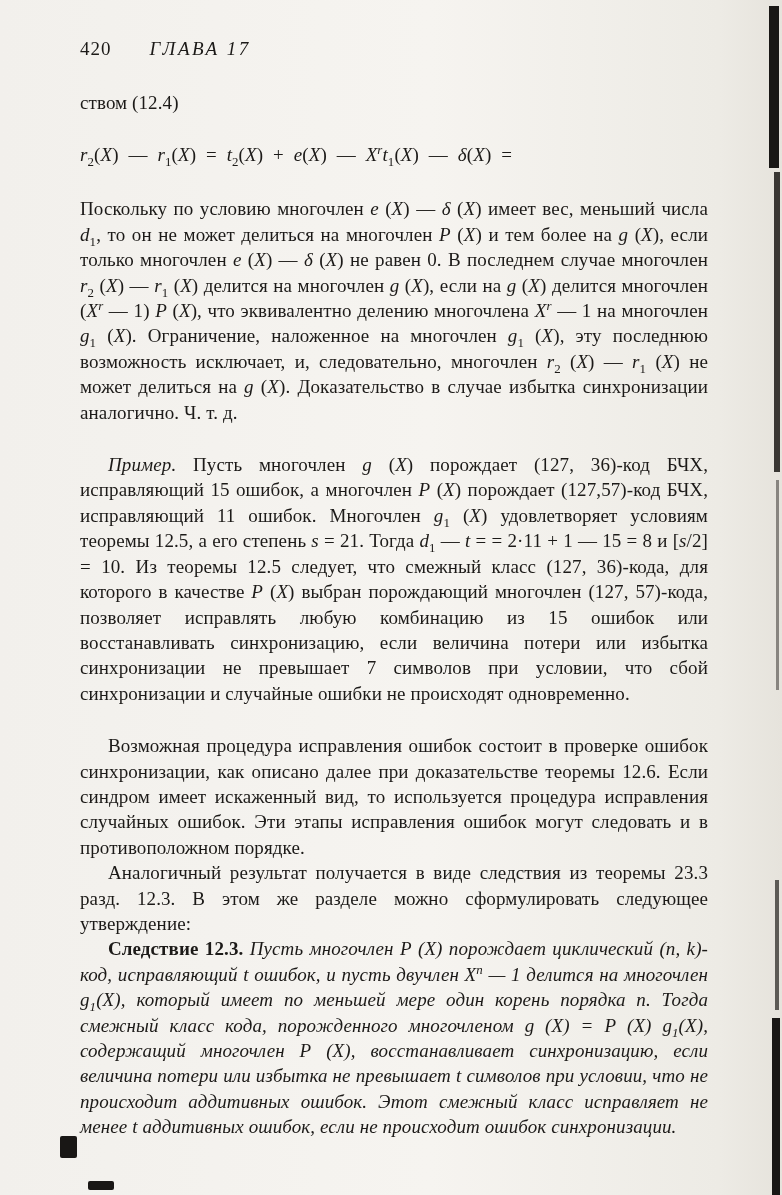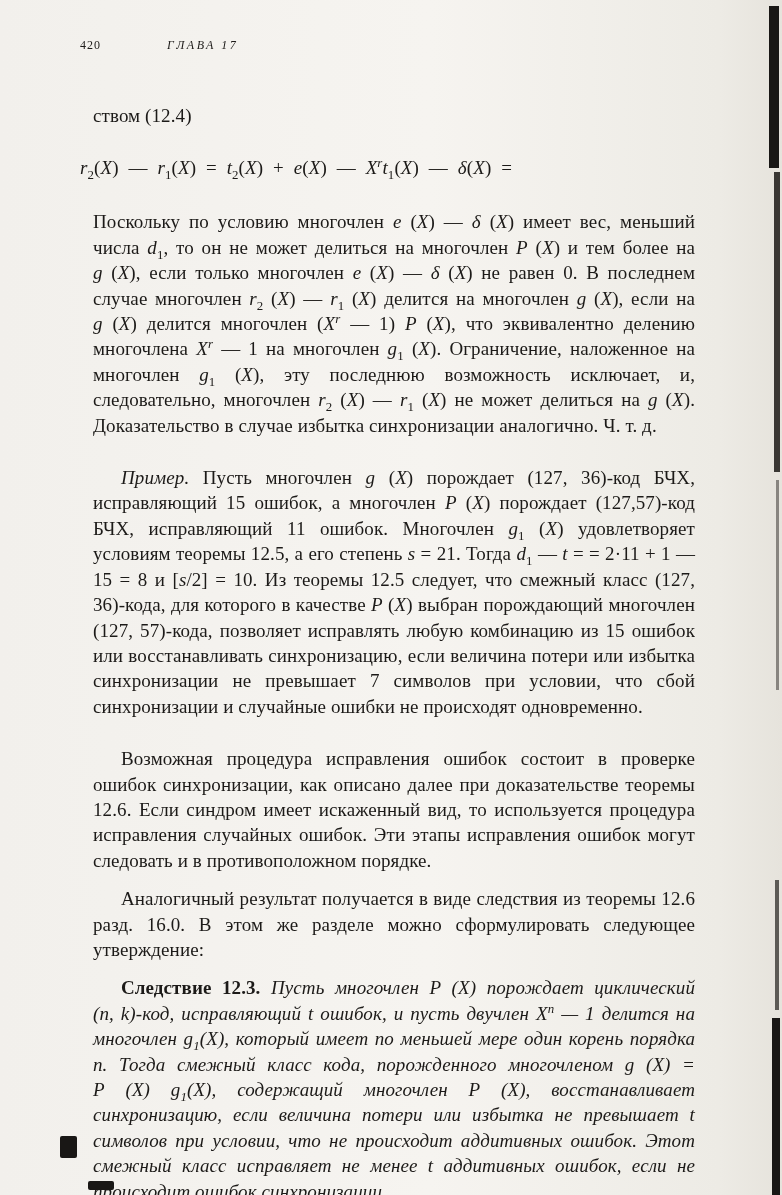--- a/index.html
+++ b/index.html
@@ -12,32 +12,31 @@
     font-family: "Liberation Serif", "DejaVu Serif", serif;
     color: #1c1a18;
   }
   .page {
     position: absolute; inset: 0;
     background: linear-gradient(90deg, #f2f0ec 0%, #f6f4f0 55%, #edebe5 92%, #e6e3dc 100%);
   }
   .header {
     position: absolute; top: 38px; left: 80px; right: 80px;
     display: flex; align-items: center;
-    font-size: 12px;
-    gap: 28px;
+    font-size: 19px;
   }
   .page-number { letter-spacing: 1px; }
   .chapter { font-style: italic; letter-spacing: 2.5px; margin-left: 38px; }
   .textcol {
     position: absolute; top: 90px; left: 80px; width: 628px;
     font-size: 19px; line-height: 25.4px;
     text-align: justify;
     letter-spacing: 0.1px;
   }
-  .textcol p { margin: 13px; }
+  .textcol p { margin: 0; }
   .lead { text-align: left; }
   .indent { text-indent: 28px; }
   .gap { margin-top: 27px !important; }
   .formula {
     margin: 24px 0 26px 0;
     text-align: left;
     line-height: 31px;
     word-spacing: 5px;
     white-space: nowrap;
   }
@@ -70,21 +69,21 @@
     <div class="formula">
       <div class="l1"><i>r</i><sub>2</sub>(<i>X</i>) — <i>r</i><sub>1</sub>(<i>X</i>) = <i>t</i><sub>2</sub>(<i>X</i>) + <i>e</i>(<i>X</i>) — <i>X<sup>r</sup>t</i><sub>1</sub>(<i>X</i>) — <i>δ</i>(<i>X</i>) =</div>
     </div>
 
     <p>Поскольку по условию многочлен <i>e</i>&nbsp;(<i>X</i>) — <i>δ</i>&nbsp;(<i>X</i>) имеет вес, меньший числа <i>d</i><sub>1</sub>, то он не может делиться на многочлен <i>P</i>&nbsp;(<i>X</i>) и тем более на <i>g</i>&nbsp;(<i>X</i>), если только многочлен <i>e</i>&nbsp;(<i>X</i>) — <i>δ</i>&nbsp;(<i>X</i>) не равен 0. В последнем случае многочлен <i>r</i><sub>2</sub>&nbsp;(<i>X</i>) — <i>r</i><sub>1</sub>&nbsp;(<i>X</i>) делится на многочлен <i>g</i>&nbsp;(<i>X</i>), если на <i>g</i>&nbsp;(<i>X</i>) делится многочлен (<i>X<sup>r</sup></i> — 1)&nbsp;<i>P</i>&nbsp;(<i>X</i>), что эквивалентно делению многочлена <i>X<sup>r</sup></i> — 1 на многочлен <i>g</i><sub>1</sub>&nbsp;(<i>X</i>). Ограничение, наложенное на многочлен <i>g</i><sub>1</sub>&nbsp;(<i>X</i>), эту последнюю возможность исключает, и, следовательно, многочлен <i>r</i><sub>2</sub>&nbsp;(<i>X</i>) — <i>r</i><sub>1</sub>&nbsp;(<i>X</i>) не может делиться на <i>g</i>&nbsp;(<i>X</i>). Доказательство в случае избытка синхронизации аналогично. Ч. т. д.</p>
 
     <p class="indent gap"><i>Пример.</i> Пусть многочлен <i>g</i>&nbsp;(<i>X</i>) порождает (127, 36)-код БЧХ, исправляющий 15 ошибок, а многочлен <i>P</i>&nbsp;(<i>X</i>) порождает (127,57)-код БЧХ, исправляющий 11 ошибок. Многочлен <i>g</i><sub>1</sub>&nbsp;(<i>X</i>) удовлетворяет условиям теоремы 12.5, а его степень <i>s</i> = 21. Тогда <i>d</i><sub>1</sub> — <i>t</i> = = 2·11 + 1 — 15 = 8 и [<i>s</i>/2] = 10. Из теоремы 12.5 следует, что смежный класс (127, 36)-кода, для которого в качестве <i>P</i>&nbsp;(<i>X</i>) выбран порождающий многочлен (127, 57)-кода, позволяет исправлять любую комбинацию из 15 ошибок или восстанавливать синхронизацию, если величина потери или избытка синхронизации не превышает 7 символов при условии, что сбой синхронизации и случайные ошибки не происходят одновременно.</p>
 
     <p class="indent gap">Возможная процедура исправления ошибок состоит в проверке ошибок синхронизации, как описано далее при доказательстве теоремы 12.6. Если синдром имеет искаженный вид, то используется процедура исправления случайных ошибок. Эти этапы исправления ошибок могут следовать и в противоположном порядке.</p>
 
-    <p class="indent">Аналогичный результат получается в виде следствия из теоремы 12.6 разд. 16.0. В этом же разделе можно сформулировать следующее утверждение:</p>
+    <p class="indent">Аналогичный результат получается в виде следствия из теоремы 23.3 разд. 12.3. В этом же разделе можно сформулировать следующее утверждение:</p>
 
     <p class="indent"><b>Следствие 12.3.</b> <i>Пусть многочлен P&nbsp;(X) порождает циклический (n,&nbsp;k)-код, исправляющий t ошибок, и пусть двучлен X<sup>n</sup> — 1 делится на многочлен g<sub>1</sub>(X), который имеет по меньшей мере один корень порядка n. Тогда смежный класс кода, порожденного многочленом g&nbsp;(X) = P&nbsp;(X)&nbsp;g<sub>1</sub>(X), содержащий многочлен P&nbsp;(X), восстанавливает синхронизацию, если величина потери или избытка не превышает t символов при условии, что не происходит аддитивных ошибок. Этот смежный класс исправляет не менее t аддитивных ошибок, если не происходит ошибок синхронизации.</i></p>
 
   </div>
 
   <div class="artifact a-right-top"></div>
   <div class="artifact soft a-right-mid"></div>
   <div class="artifact soft a-right-faint"></div>
   <div class="artifact soft a-right-low"></div>
   <div class="artifact a-right-bottom"></div>

